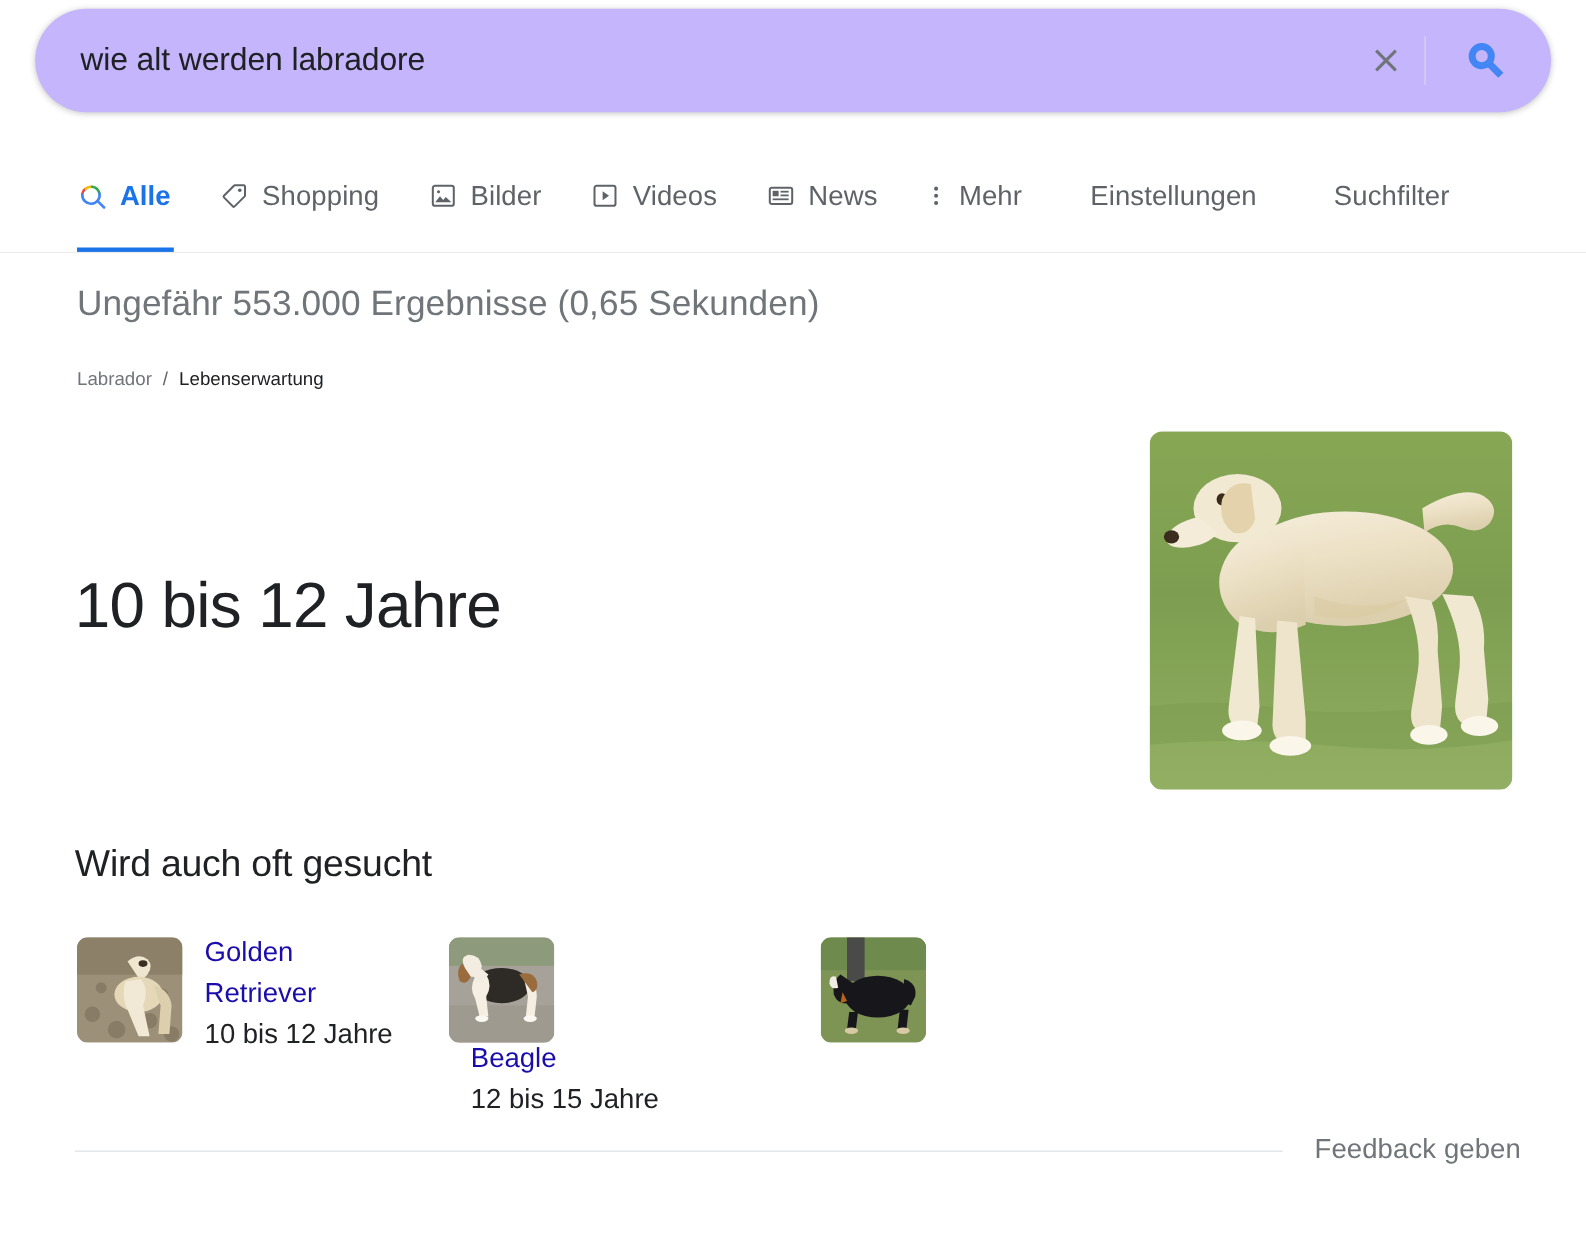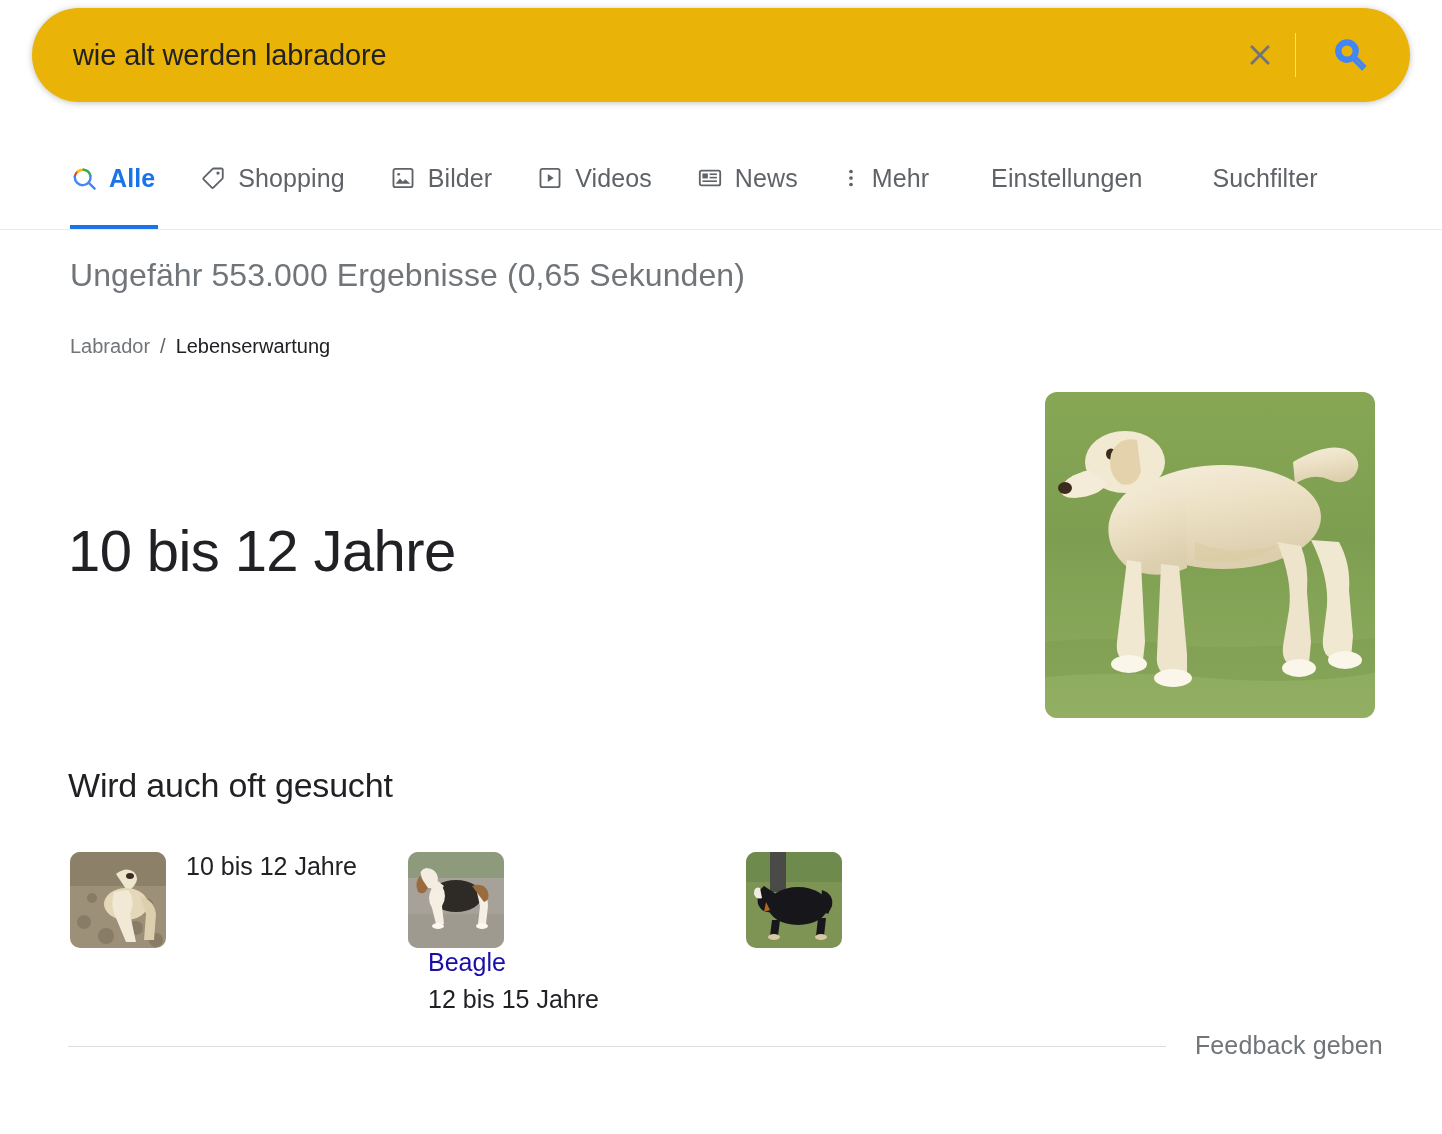--- a/index.html
+++ b/index.html
@@ -18,21 +18,21 @@
     position: absolute;
     left: 32px;
     top: 8px;
     width: 1378px;
     height: 94px;
   }
   .searchbar {
     position: relative;
     width: 100%;
     height: 94px;
-    background: #eab308;
+    background: #c4b5fd;
     border-radius: 47px;
     box-shadow: 0 1px 6px rgba(32,33,36,.28);
     display: flex;
     align-items: center;
   }
   .search-input {
     border: none;
     outline: none;
     background: transparent;
     font-family: "Liberation Sans", "DejaVu Sans", sans-serif;
@@ -132,21 +132,21 @@
     font-size: 32px;
     color: #70757a;
     letter-spacing: 0.1px;
   }
 
   
   .breadcrumb {
     position: absolute;
     left: 70px;
     top: 335px;
-    font-size: 20px;
+    font-size: 17px;
     display: flex;
     align-items: baseline;
     gap: 10px;
   }
   .bc-first { color: #70757a; }
   .bc-sep { color: #5f6368; }
   .bc-last { color: #202124; }
 
   
   .answer {
@@ -417,20 +417,21 @@
             <circle cx="78" cy="52" r="5"></circle>
         </g>
         <path d="M46 22 Q56 14 64 20 Q70 26 64 34 L58 40z" fill="#efe6cf"></path>
         <ellipse cx="56" cy="52" rx="22" ry="16" fill="#e4d8b8"></ellipse>
         <path d="M44 40 Q40 54 46 66 L56 90 L66 90 L60 62 Q66 48 58 38z" fill="#f1e9d6"></path>
         <path d="M70 44 Q84 48 86 62 L84 88 L74 88 L76 62z" fill="#dccfae"></path>
         <ellipse cx="60" cy="24" rx="4" ry="3" fill="#3a2f1f"></ellipse>
       </svg>
     </div>
     <div class="card-text">
+      <span class="card-link">Golden Retriever</span>
       <span class="card-sub">10 bis 12 Jahre</span>
     </div>
   </div>
 
   <div class="card" style="width:338px;flex-direction:column;">
     <div class="card-thumb">
       <svg width="96" height="96" viewBox="0 0 96 96">
         <rect width="96" height="96" fill="#a6a299"></rect>
         <rect y="0" width="96" height="26" fill="#8e9a7c"></rect>
         <rect y="62" width="96" height="34" fill="#9e9a90"></rect>

